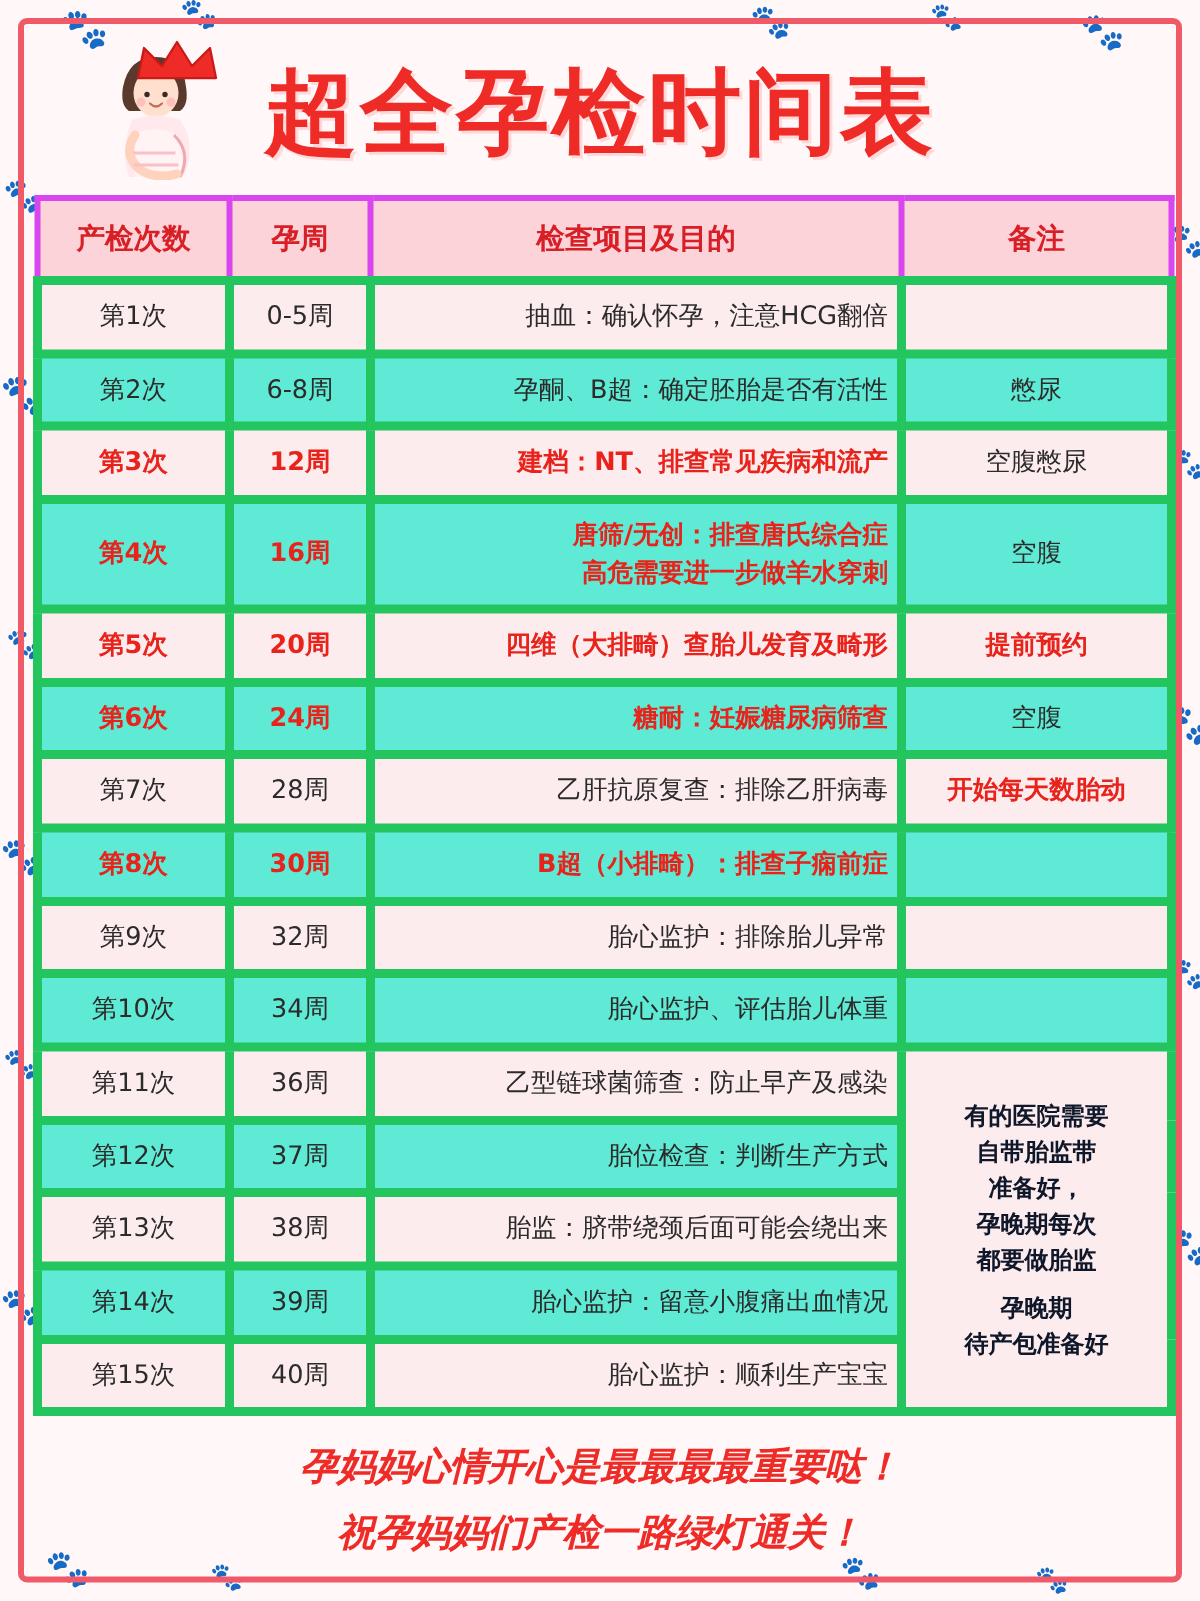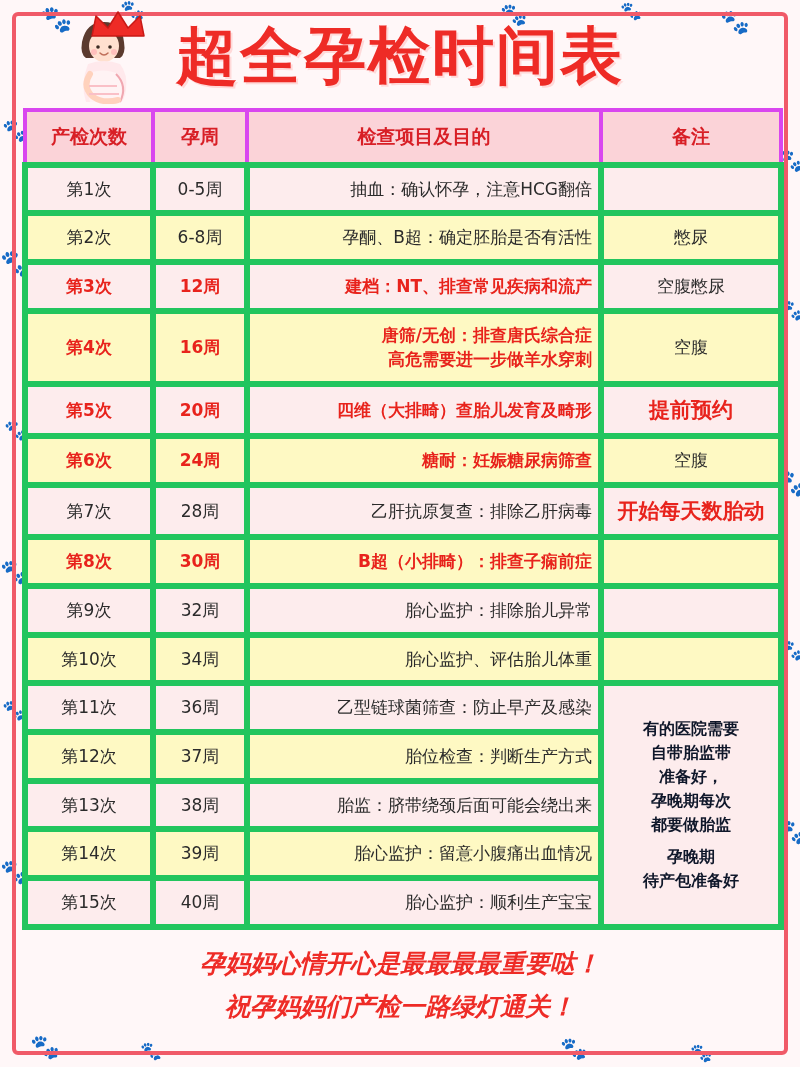--- a/index.html
+++ b/index.html
@@ -32,21 +32,21 @@
   .frame {
     position: absolute;
     left: 12px; top: 12px;
     width: 776px; height: 1043px;
     border: 4px solid #f05a68;
     border-radius: 6px;
     z-index: 1;
   }
   .inner {
     position: absolute;
-    left: 22px; top: 6px;
+    left: 22px; top: 22px;
     width: 756px; height: 1023px;
     z-index: 2;
     display: flex;
     flex-direction: column;
   }
   
   .title-row {
     position: relative;
     height: 98px;
     display: flex;
@@ -97,25 +97,25 @@
   }
   .tbl td {
     border: 6px solid #22c55e;
     text-align: center;
     font-size: 17px;
     color: #2b2b2b;
     padding: 9px 6px;
     line-height: 1.45;
   }
   .tbl tr.odd td { background: #fdeced; }
-  .tbl tr.even td { background: #fef9c3; }
+  .tbl tr.even td { background: #5eead4; }
   td.hl { color: #e8231c; font-weight: bold; }
   td.c3 { font-size: 17px; text-align: right; }
   td.note { font-size: 17px; }
-  td.note.hl { font-size: 21px; line-height: 1.35; }
+  td.note.hl { font-size: 17px; line-height: 1.35; }
   .merged-note {
     color: #0f172a;
     font-weight: bold;
     font-size: 16px;
     line-height: 1.5;
   }
   .merged-note .gap { display: block; height: 8px; }
   
   .footer {
     margin-top: 12px;

